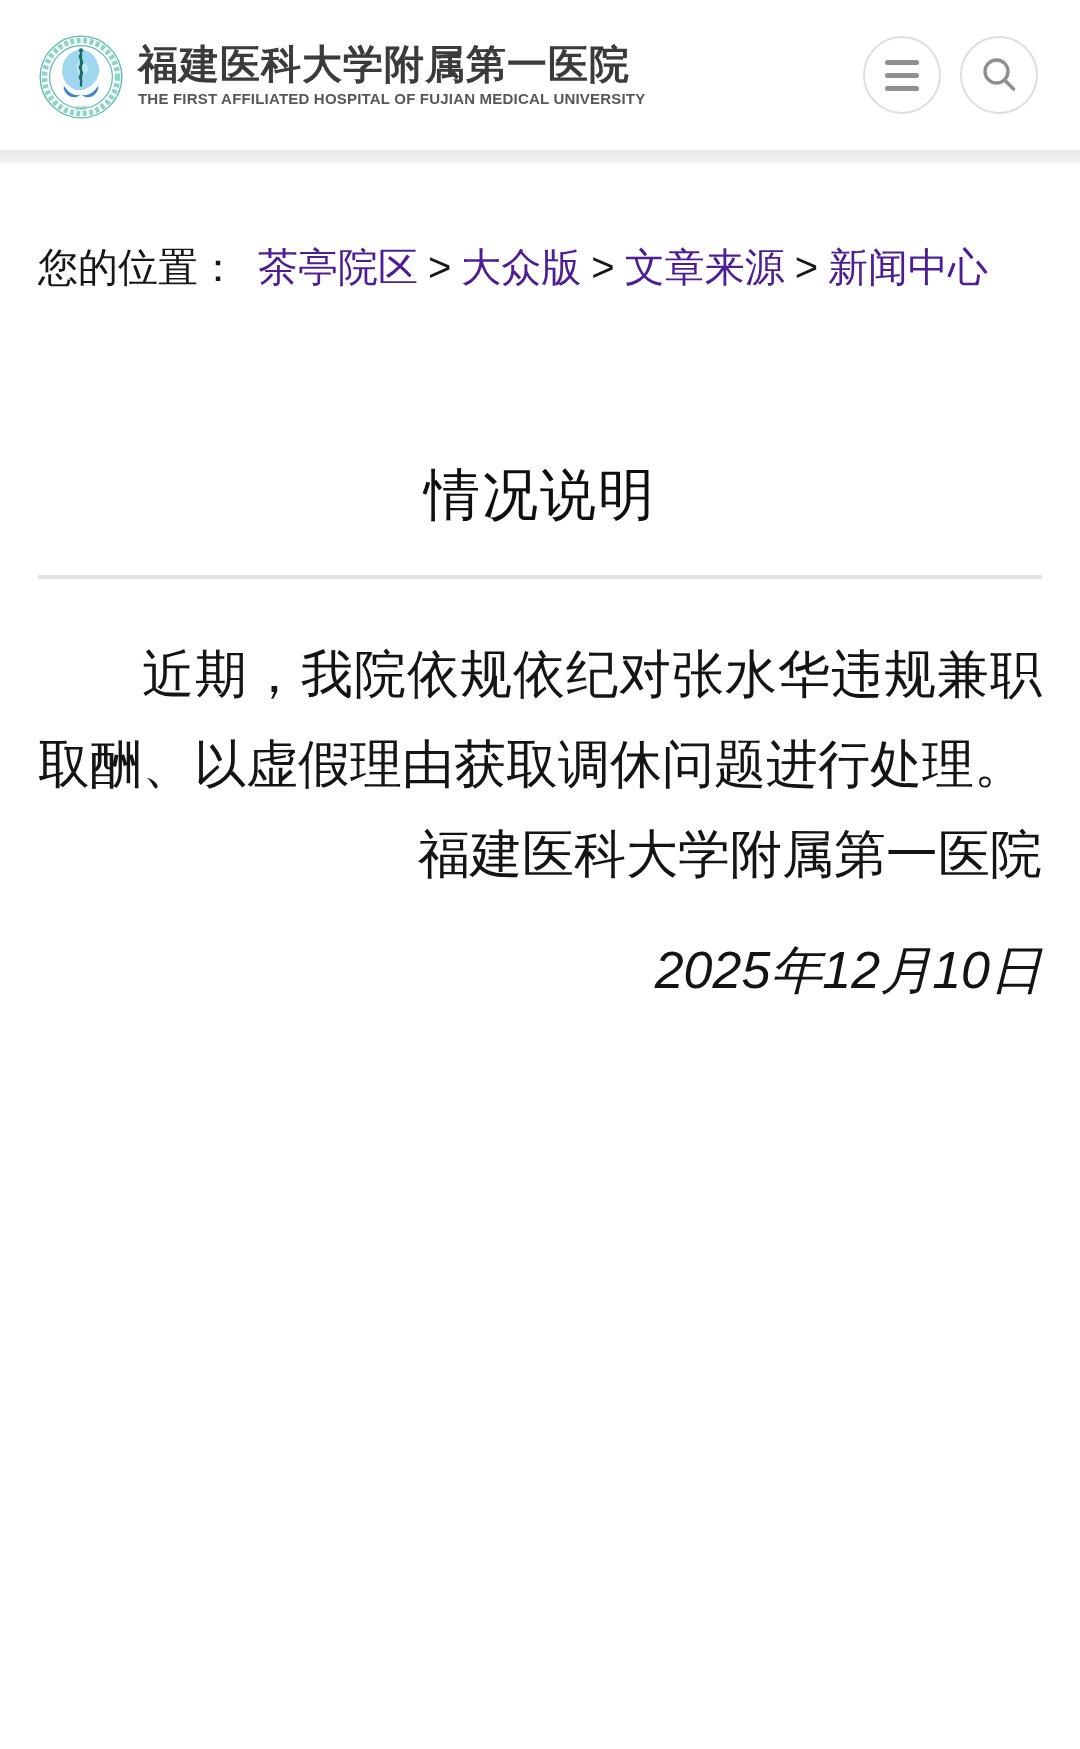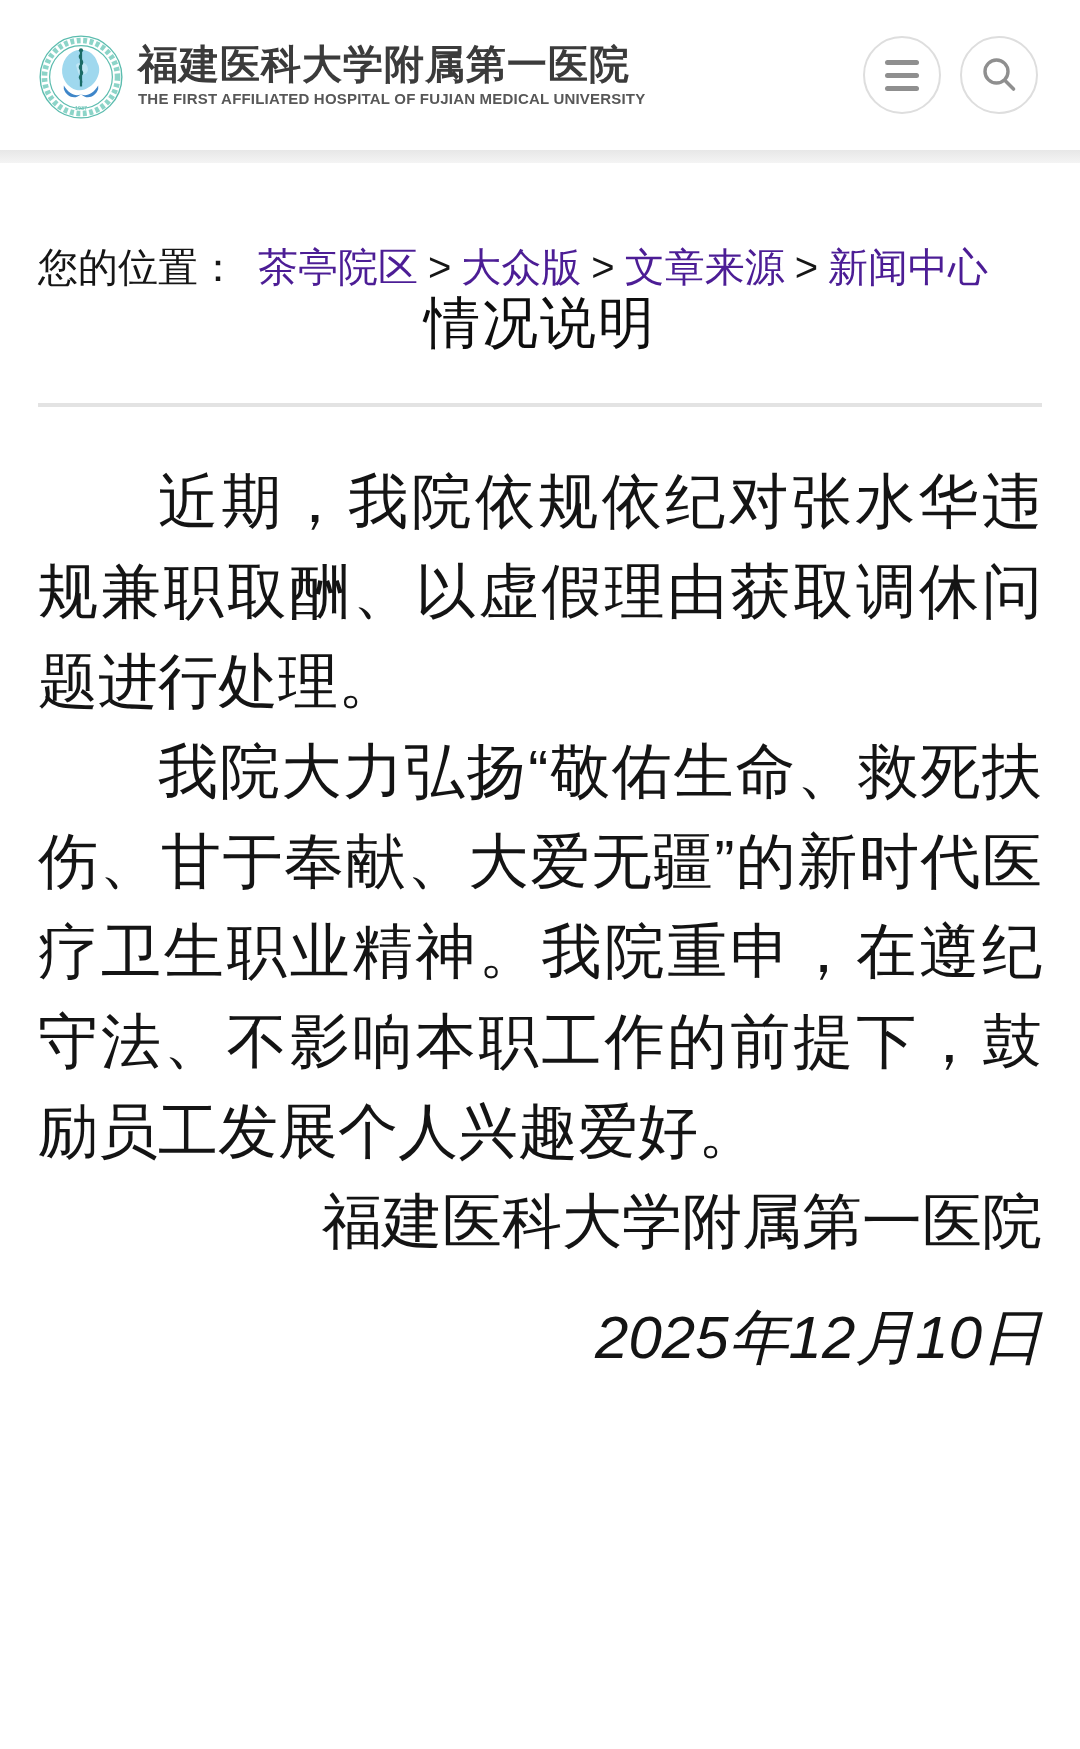--- a/index.html
+++ b/index.html
@@ -72,20 +72,21 @@
     font-size: 40px;
     color: #161616;
     white-space: nowrap;
   }
   .breadcrumb .bc-label { margin-right: 20px; }
   .breadcrumb a.bc-item { color: #4c1d95; text-decoration: none; cursor: pointer; }
   .breadcrumb .bc-sep { margin: 0 10px; color: #161616; }
 
   
   .article-title {
+    margin-top: 172px;
     text-align: center;
     font-size: 56px;
     font-weight: 500;
     color: #0e0e0e;
     letter-spacing: 2px;
     line-height: 1;
   }
   .article-meta {
     margin: 78px 38px 0 38px;
     font-size: 40px;
@@ -95,21 +96,21 @@
   .article-meta .meta-part { margin-right: 42px; }
   .article-meta .meta-part:last-child { margin-right: 0; }
   .divider {
     margin: 52px 38px 0 38px;
     height: 4px;
     background: #e3e3e3;
     border: none;
   }
   .article-body {
     margin: 50px 38px 0 38px;
-    font-size: 60px;
+    font-size: 52px;
     line-height: 90px;
     color: #141414;
     text-align: justify;
   }
   .article-body p.indent { text-indent: 2em; }
   .article-body p.align-right { text-align: right; }
   .article-body p.date-line { margin-top: 26px; font-style: italic; }
 </style>
 </head>
 <body>
@@ -158,17 +159,16 @@
 </nav>
 
 <main>
   <h1 class="article-title">情况说明</h1>
 
 
   <hr class="divider">
 
   <div class="article-body">
     <p class="indent">近期，我院依规依纪对张水华违规兼职取酬、以虚假理由获取调休问题进行处理。</p>
-    <p class="indent">我院大力弘扬“敬佑生命、救死扶伤、甘于奉献、大爱无疆”的新时代医疗卫生职业精神。我院重申，在遵纪守法、不影响本职工作的前提下，鼓励员工发展个人兴趣爱好。</p>
     <p class="align-right">福建医科大学附属第一医院</p>
     <p class="align-right date-line">2025年12月10日</p>
   </div>
 </main>
 
 </body></html>

